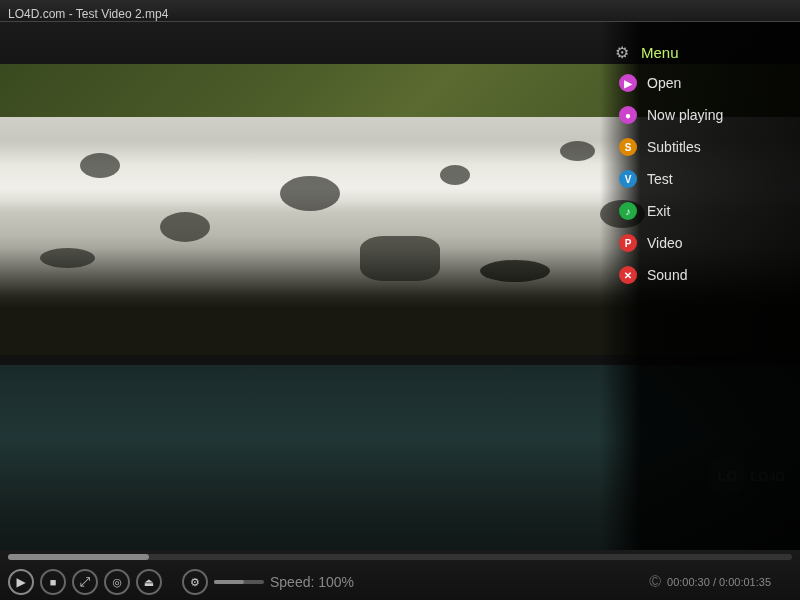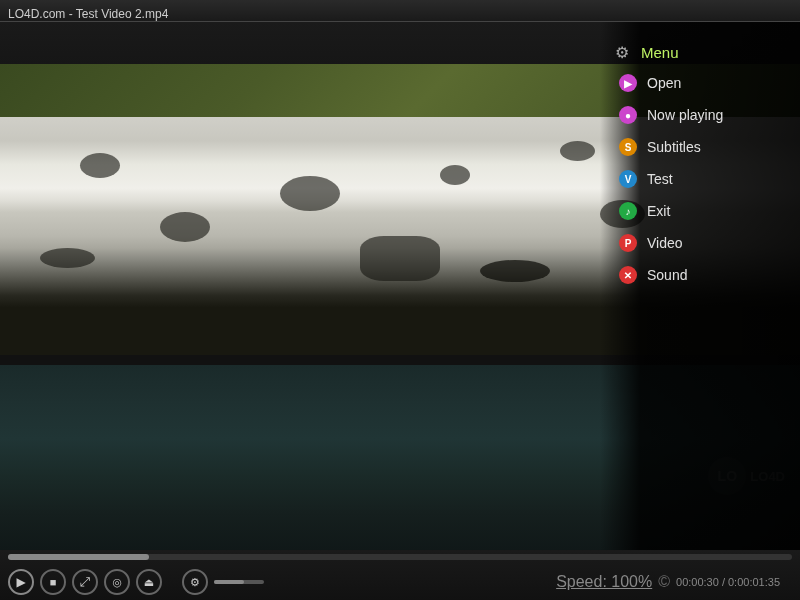--- a/index.html
+++ b/index.html
@@ -240,30 +240,29 @@
       flex-shrink: 0;
     }
 
     .play-btn {
       border-color: #888;
       font-size: 12px;
     }
 
     #speed-label {
       color: #888;
-      font-size: 16px;
+      font-size: 14px;
       flex: 1;
-      text-align: right;
-      text-decoration: underline;
+      text-align: left;
     }
 
     #time-display {
       color: #888;
       font-size: 11px;
-      margin-right: 12px;
+      margin-right: 21px;
     }
 
     #watermark {
       position: absolute;
       bottom: 55px;
       right: 15px;
       opacity: 0.4;
       display: flex;
       align-items: center;
       gap: 4px;

